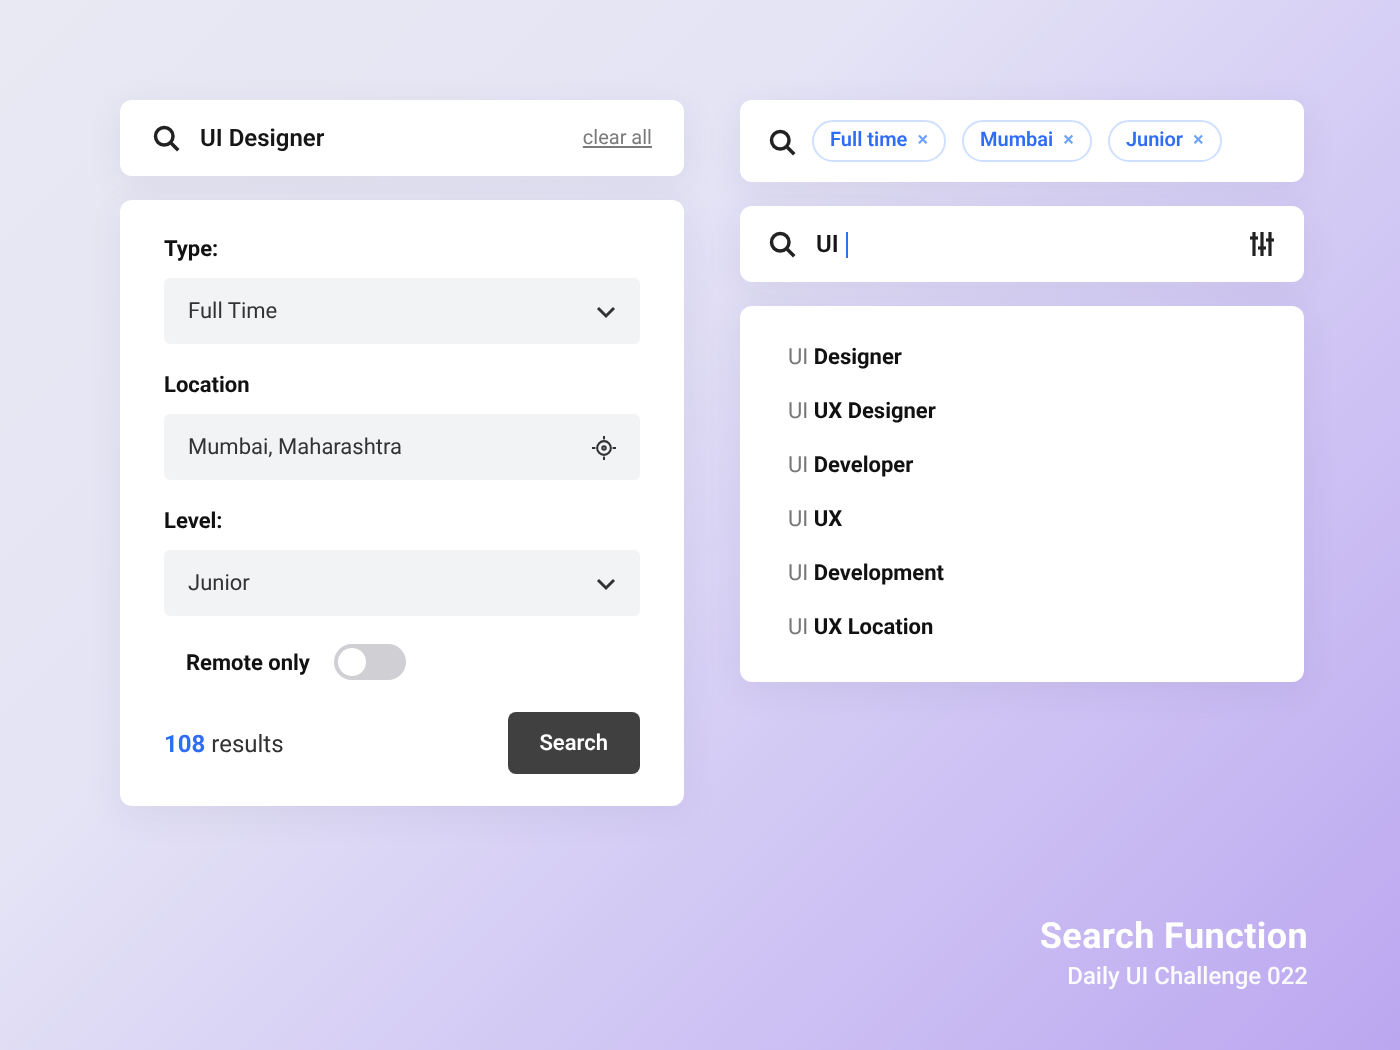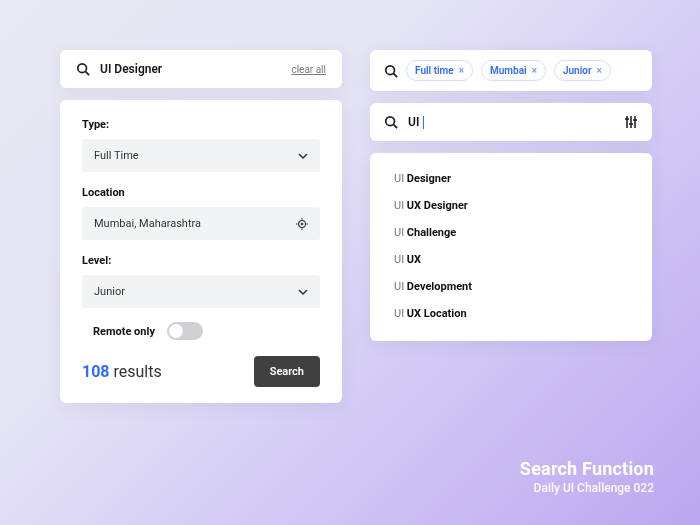--- a/index.html
+++ b/index.html
@@ -37,21 +37,21 @@
   .remote-row .flabel { margin: 0; }
   .toggle {
     width: 36px; height: 18px; background: #cfcfd4; border-radius: 18px;
     position: relative; cursor: pointer;
   }
   .toggle::after {
     content: ""; position: absolute; top: 2px; left: 2px; width: 14px; height: 14px;
     background: #fff; border-radius: 50%;
   }
   .footer-row { display: flex; align-items: center; justify-content: space-between; }
-  .results { font-size: 16px; color: #333; }
+  .results { font-size: 12px; color: #333; }
   .results b { color: #2f6df6; font-weight: 700; }
   .btn-search {
     background: #404040; color: #fff; font-size: 11px; font-weight: 600;
     padding: 9px 16px; border-radius: 4px; cursor: pointer; border: none;
   }
   
   .r-search { display: flex; align-items: center; padding: 12px 14px; }
   .r-search .ph { flex: 1; font-size: 12px; color: #b8b8c0; margin-left: 10px; }
   .r-search .val { flex: 1; font-size: 12px; font-weight: 600; color: #161616; margin-left: 10px; display: flex; align-items: center; }
   .cursor { display:inline-block; width:1px; height:13px; background:#2f6df6; margin-left:4px; }
@@ -171,21 +171,21 @@
           <line x1="11" y1="1" x2="11" y2="13"></line>
           <line x1="1" y1="4" x2="5" y2="4"></line>
           <line x1="5" y1="9" x2="9" y2="9"></line>
           <line x1="9" y1="5" x2="13" y2="5"></line>
         </svg>
     </div>
 
     <div class="card suggestions" id="sugg-host">
         <div class="sugg"><span>UI</span><b> Designer</b></div>
         <div class="sugg"><span>UI</span><b> UX Designer</b></div>
-        <div class="sugg"><span>UI</span><b> Challenge</b></div>
+        <div class="sugg"><span>UI</span><b> Developer</b></div>
         <div class="sugg"><span>UI</span><b> UX</b></div>
         <div class="sugg"><span>UI</span><b> Development</b></div>
         <div class="sugg"><span>UI</span><b> UX Location</b></div>
       </div>
   </div>
 </div>
 
 <div class="credit">
   <div class="t1">Search Function</div>
   <div class="t2">Daily UI Challenge 022</div>

